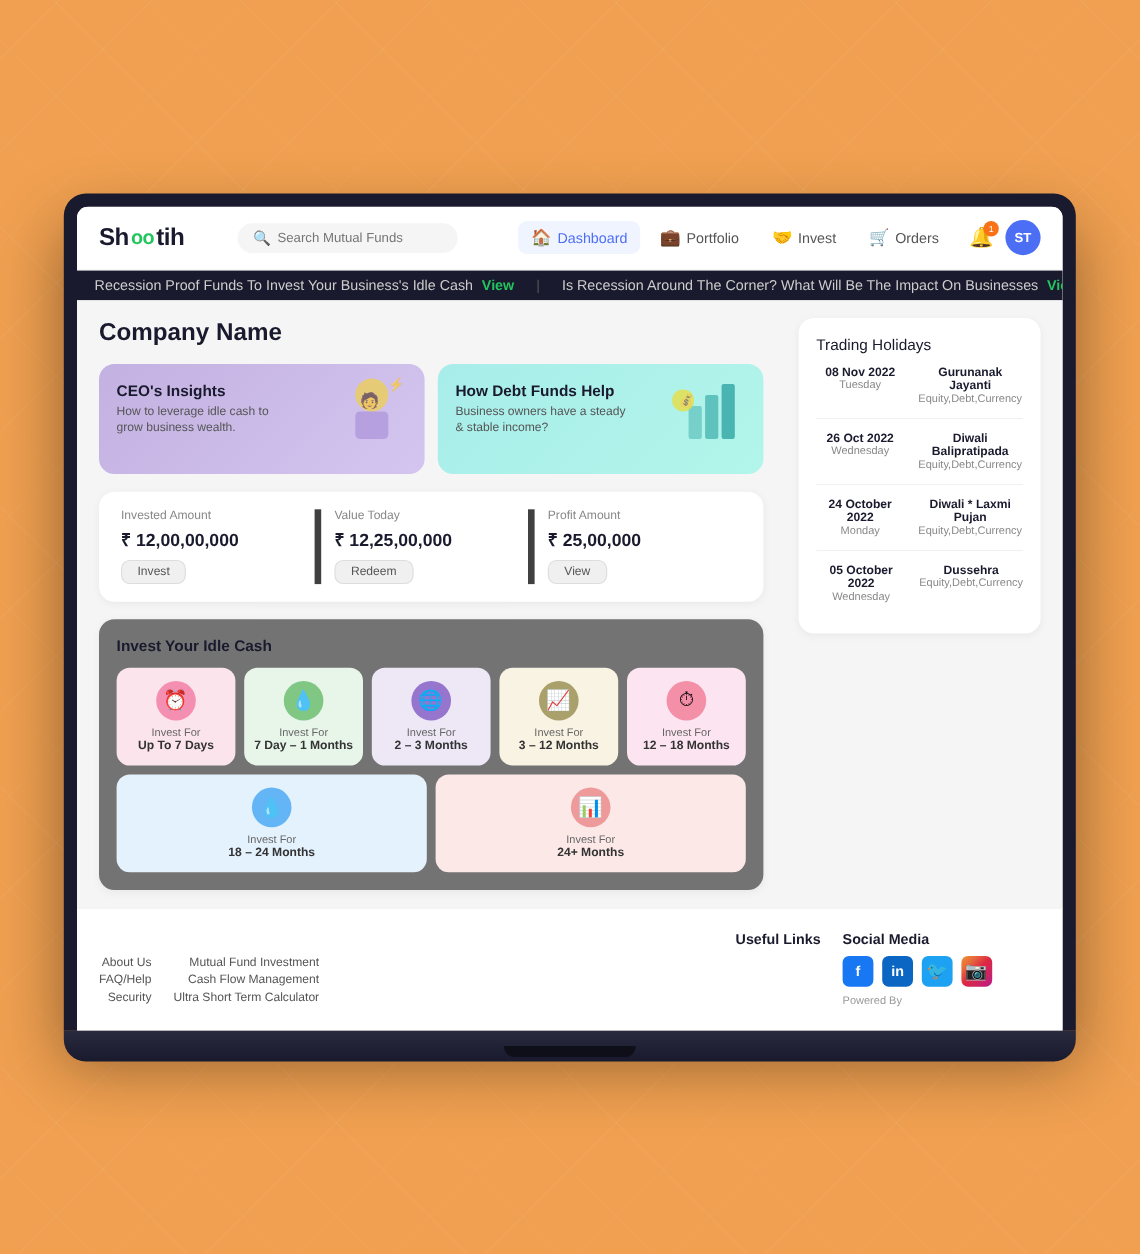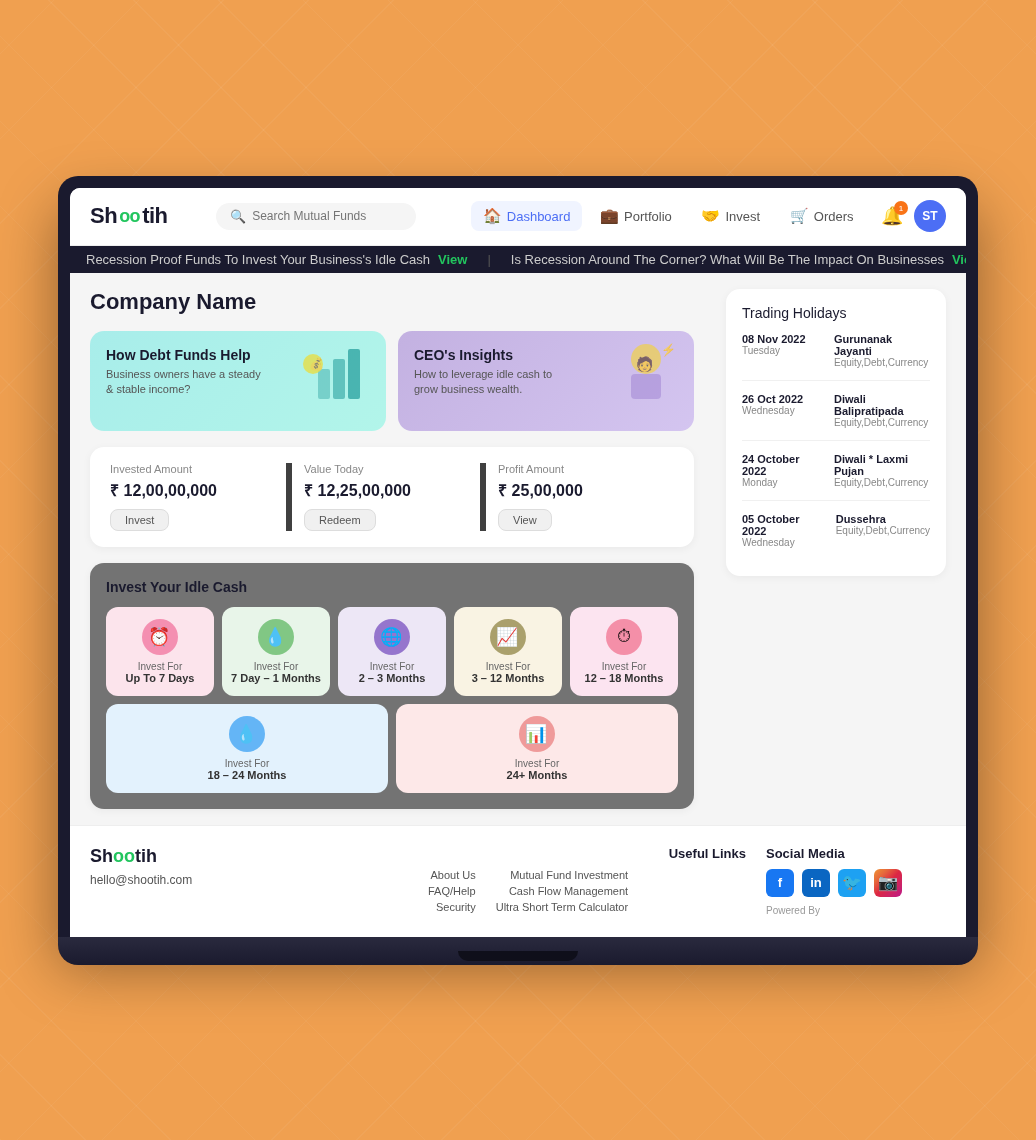--- a/index.html
+++ b/index.html
@@ -344,20 +344,21 @@
       font-size: 14px;
       font-weight: 400;
       color: #1a1a2e;
       margin-bottom: 12px;
     }
 
     .holiday-item {
       margin-bottom: 12px;
       padding-bottom: 12px;
       border-bottom: 1px solid #f0f0f0;
+      text-align: center;
     }
     .holiday-item:last-child { border-bottom: none; margin-bottom: 0; }
 
     .holiday-date {
       font-size: 11px;
       font-weight: 700;
       color: #1a1a2e;
     }
     .holiday-day {
       font-size: 10px;
@@ -541,45 +542,45 @@
           <span>Is Recession Around The Corner? What Will Be The Impact On Bu...</span>
         </div>
       </div>
 
       <div style="display:flex; padding: 16px 20px; background: #f5f5f5; gap: 16px;">
 
         <div style="flex:1;">
           <h1 class="page-title">Company Name</h1>
 
           <div class="article-cards">
+            <div class="article-card purple">
+              <div class="article-title">CEO's Insights</div>
+              <div class="article-desc">How to leverage idle cash to grow business wealth.</div>
+              <div class="article-illustration">
+                <svg width="80" height="70" viewBox="0 0 80 70">
+                  <circle cx="40" cy="20" r="15" fill="#ffd700" opacity="0.7"></circle>
+                  <rect x="25" y="35" width="30" height="25" fill="#9575cd" opacity="0.6" rx="4"></rect>
+                  <text x="30" y="30" font-size="14">🧑</text>
+                  <text x="55" y="15" font-size="12">⚡</text>
+                </svg>
+              </div>
+            </div>
             <div class="article-card teal">
               <div class="article-title">How Debt Funds Help</div>
               <div class="article-desc">Business owners have a steady &amp; stable income?</div>
               <div class="article-illustration">
                 <svg width="80" height="70" viewBox="0 0 80 70">
                   <rect x="20" y="30" width="12" height="30" fill="#0e9090" opacity="0.5" rx="2"></rect>
                   <rect x="35" y="20" width="12" height="40" fill="#0e9090" opacity="0.7" rx="2"></rect>
                   <rect x="50" y="10" width="12" height="50" fill="#0e9090" opacity="0.9" rx="2"></rect>
                   <circle cx="15" cy="25" r="10" fill="#ffd700" opacity="0.8"></circle>
                   <text x="11" y="29" font-size="12" fill="#555">💰</text>
                 </svg>
               </div>
             </div>
-            <div class="article-card purple">
-              <div class="article-title">CEO's Insights</div>
-              <div class="article-desc">How to leverage idle cash to grow business wealth.</div>
-              <div class="article-illustration">
-                <svg width="80" height="70" viewBox="0 0 80 70">
-                  <circle cx="40" cy="20" r="15" fill="#ffd700" opacity="0.7"></circle>
-                  <rect x="25" y="35" width="30" height="25" fill="#9575cd" opacity="0.6" rx="4"></rect>
-                  <text x="30" y="30" font-size="14">🧑</text>
-                  <text x="55" y="15" font-size="12">⚡</text>
-                </svg>
-              </div>
-            </div>
           </div>
 
           <div class="stats-card">
             <div class="stat-item">
               <div class="stat-label">Invested Amount</div>
               <div class="stat-value">₹ 12,00,00,000</div>
               <div class="stat-btn">Invest</div>
             </div>
             <div class="stat-item">
               <div class="stat-label">Value Today</div>
@@ -697,26 +698,20 @@
                   <div class="holiday-type">Equity,Debt,Currency</div>
                 </div>
               </div>
             </div>
 
           </div>
         </div>
       </div>
 
       <div class="footer">
-        <div class="footer-brand">
-          <div class="footer-logo">
-            <span>Sh</span><span style="color:#22c55e;">oo</span><span>tih</span>
-          </div>
-          <div class="footer-email">hello@shootih.com</div>
-        </div>
 
         <div class="footer-links">
           <div class="footer-links-title">Useful Links</div>
           <div class="footer-link-cols">
             <div class="footer-link-col">
               <a>About Us</a>
               <a>FAQ/Help</a>
               <a>Security</a>
             </div>
             <div class="footer-link-col">

